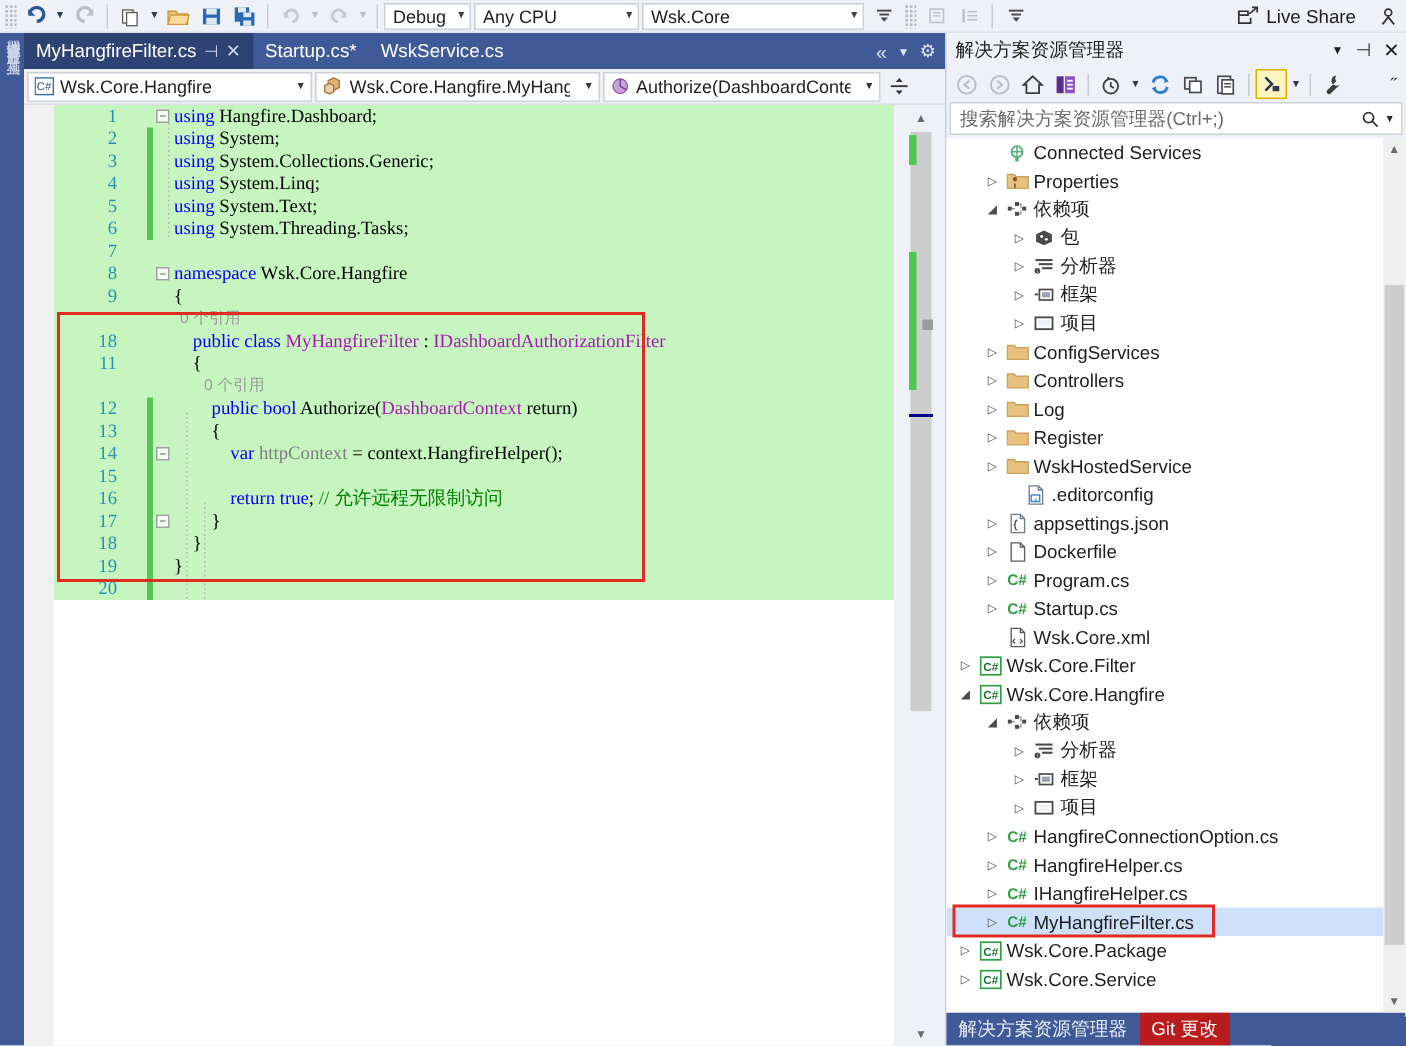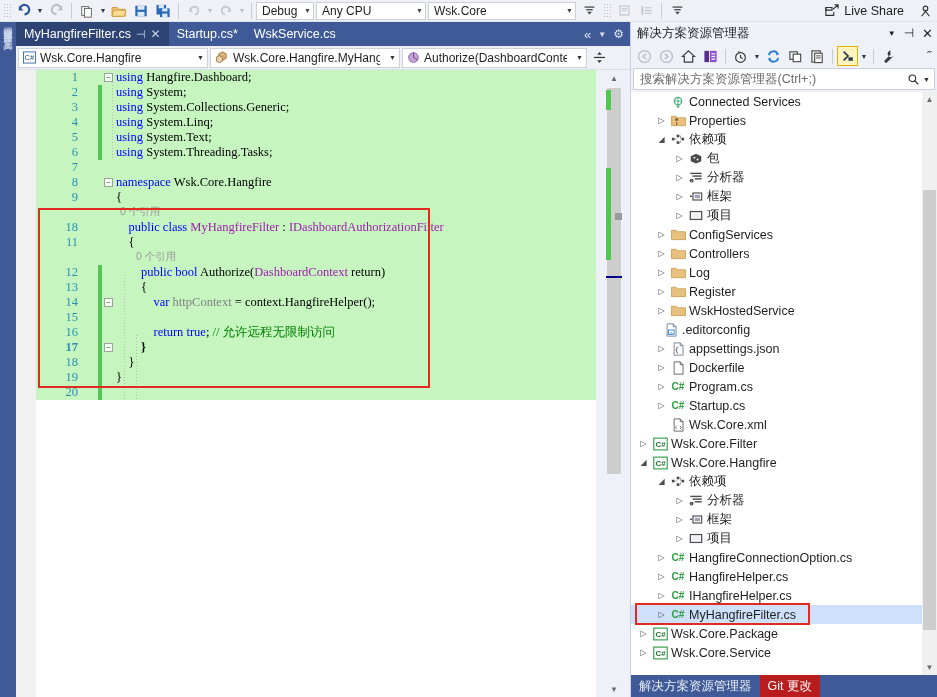--- a/index.html
+++ b/index.html
@@ -382,21 +382,21 @@
             <div class="codeline" style="position: absolute; top: 120px; left: 0px; right: 0px;"><span class="lnum">9</span><span class="ctext"><span class="pl">{</span></span></div>
             <div class="lens" style="top: 135px; left: 84px;">0 个引用</div>
             <div class="codeline" style="position: absolute; top: 150px; left: 0px; right: 0px;"><span class="lnum">18</span><span class="ctext"><span class="pl">    </span><span class="k">public class </span><span class="t">MyHangfireFilter</span><span class="pl"> : </span><span class="t">IDashboardAuthorizationFilter</span></span></div>
             <div class="codeline" style="position: absolute; top: 165px; left: 0px; right: 0px;"><span class="lnum">11</span><span class="ctext"><span class="pl">    {</span></span></div>
             <div class="lens" style="top: 180px; left: 100px;">0 个引用</div>
             <div class="codeline" style="position: absolute; top: 195px; left: 0px; right: 0px;"><span class="lnum">12</span><span class="ctext"><span class="pl">        </span><span class="k">public bool </span><span class="pl">Authorize(</span><span class="t">DashboardContext</span><span class="pl"> return)</span></span></div>
             <div class="codeline" style="position: absolute; top: 210px; left: 0px; right: 0px;"><span class="lnum">13</span><span class="ctext"><span class="pl">        {</span></span></div>
             <div class="codeline" style="position: absolute; top: 225px; left: 0px; right: 0px;"><span class="lnum">14</span><span class="ctext"><span class="pl">            </span><span class="k">var </span><span class="lv">httpContext</span><span class="pl"> = context.HangfireHelper();</span></span></div>
             <div class="codeline" style="position: absolute; top: 240px; left: 0px; right: 0px;"><span class="lnum">15</span><span class="ctext"></span></div>
             <div class="codeline" style="position: absolute; top: 255px; left: 0px; right: 0px;"><span class="lnum">16</span><span class="ctext"><span class="pl">            </span><span class="k">return true</span><span class="pl">; </span><span class="cm">// 允许远程无限制访问</span></span></div>
-            <div class="codeline" style="position: absolute; top: 270px; left: 0px; right: 0px; font-weight: bold;"><span class="lnum">17</span><span class="ctext"><span class="pl">        }</span></span></div>
+            <div class="codeline" style="position: absolute; top: 270px; left: 0px; right: 0px;"><span class="lnum">17</span><span class="ctext"><span class="pl">        }</span></span></div>
             <div class="codeline" style="position: absolute; top: 285px; left: 0px; right: 0px;"><span class="lnum">18</span><span class="ctext"><span class="pl">    }</span></span></div>
             <div class="codeline" style="position: absolute; top: 300px; left: 0px; right: 0px;"><span class="lnum">19</span><span class="ctext"><span class="pl">}</span></span></div>
             <div class="codeline" style="position: absolute; top: 315px; left: 0px; right: 0px;"><span class="lnum">20</span><span class="ctext"></span></div>
             <div style="position: absolute; inset: 330px 0px 0px; background: rgb(255, 255, 255);"></div>
           </div>
 
         <div class="redbox" style="left:2px; top:138px; width:392px; height:180px;"></div>
       </div>
 
       <div class="code-scroll-col">
@@ -632,21 +632,21 @@
           </div>
           <div class="tr" style="padding-left: 24px;">
             <span class="tw">▷</span>
             <span class="ti">
               <svg width="15" height="13" viewBox="0 0 16 14">
                 <path d="M0.5 2.5 h5 l1.2 1.6 H15.5 v8.4 H0.5 Z" fill="#e8c180" stroke="#c9a25c"></path>
               </svg>
             </span>
             <span class="tl">WskHostedService</span>
           </div>
-          <div class="tr" style="padding-left: 17px;">
+          <div class="tr" style="padding-left: 36px;">
             <span class="tw"></span>
             <span class="ti">
               <svg width="13" height="14" viewBox="0 0 14 16">
                 <path d="M2 1 h7 l3.2 3.2 V15 H2 Z" fill="#fff" stroke="#6b7a8d" stroke-width="1"></path>
                 <path d="M9 1 v3.2 h3.2" fill="none" stroke="#6b7a8d"></path>
                 <rect x="3.5" y="8" width="6.5" height="5" fill="none" stroke="#2a7fd4" stroke-width="1"></rect>
                 <text x="6.8" y="12.2" font-size="4.4" fill="#2a7fd4" text-anchor="middle" font-family="Liberation Sans">a</text>
               </svg>
             </span>
             <span class="tl">.editorconfig</span>

